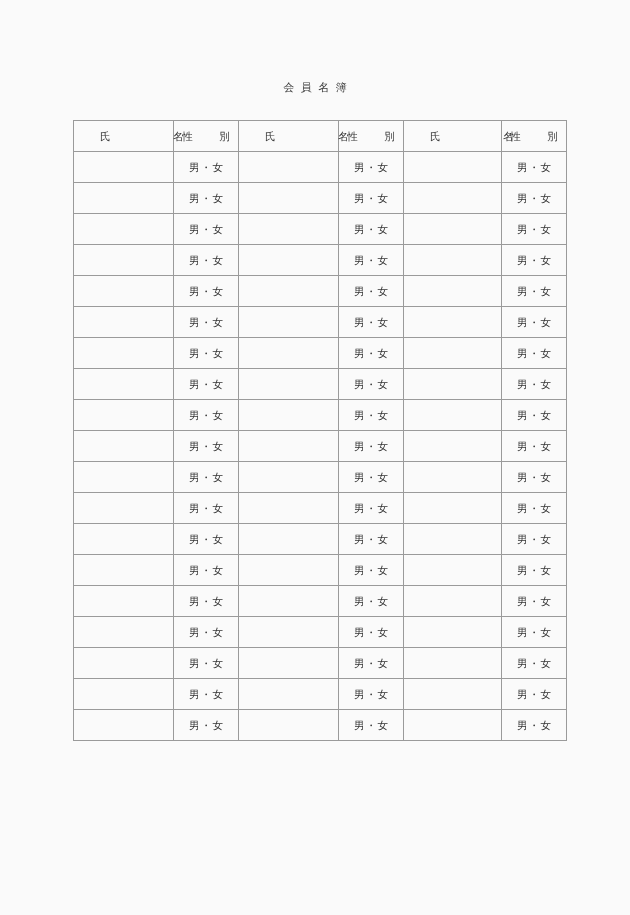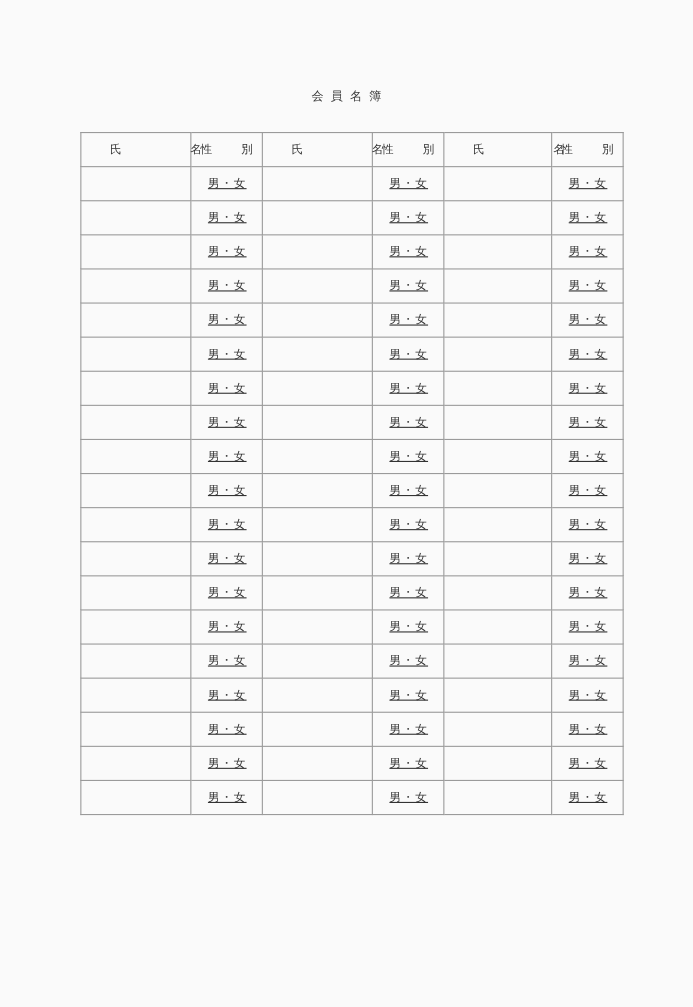--- a/index.html
+++ b/index.html
@@ -88,21 +88,20 @@
   }
 
   
   .cell-name {
     text-align: center;
   }
 
   
   .cell-gender {
     text-align: center;
-    text-decoration: underline;
   }
   .cell-gender .gender-inner {
     display: block;
     font-size: 10.5px;
     line-height: 14px;
     letter-spacing: 1.2px;
     text-indent: 1.2px;
     white-space: pre;
   }
 </style>

